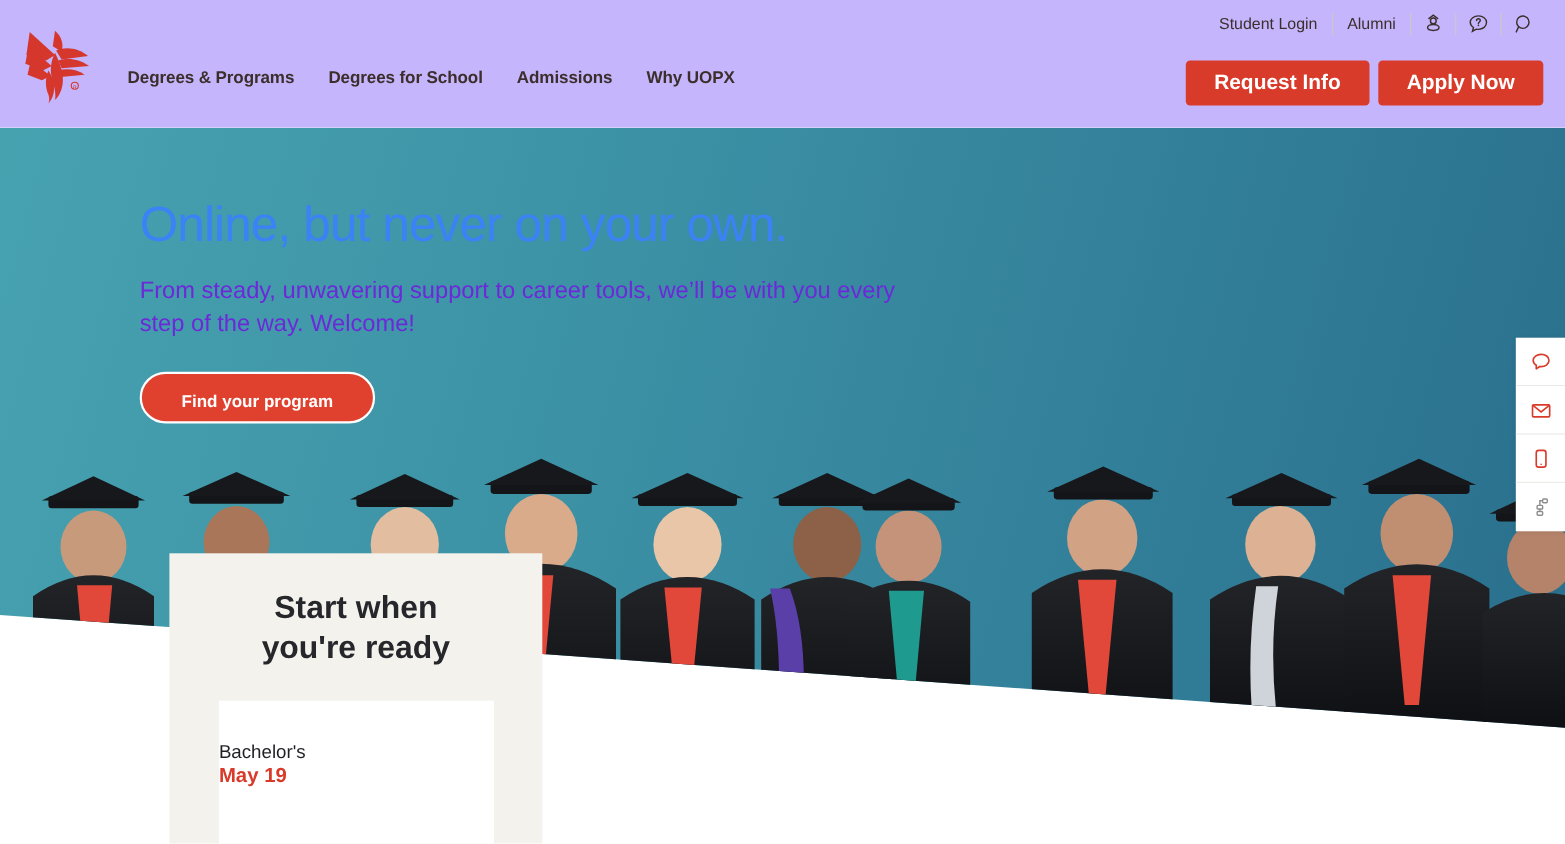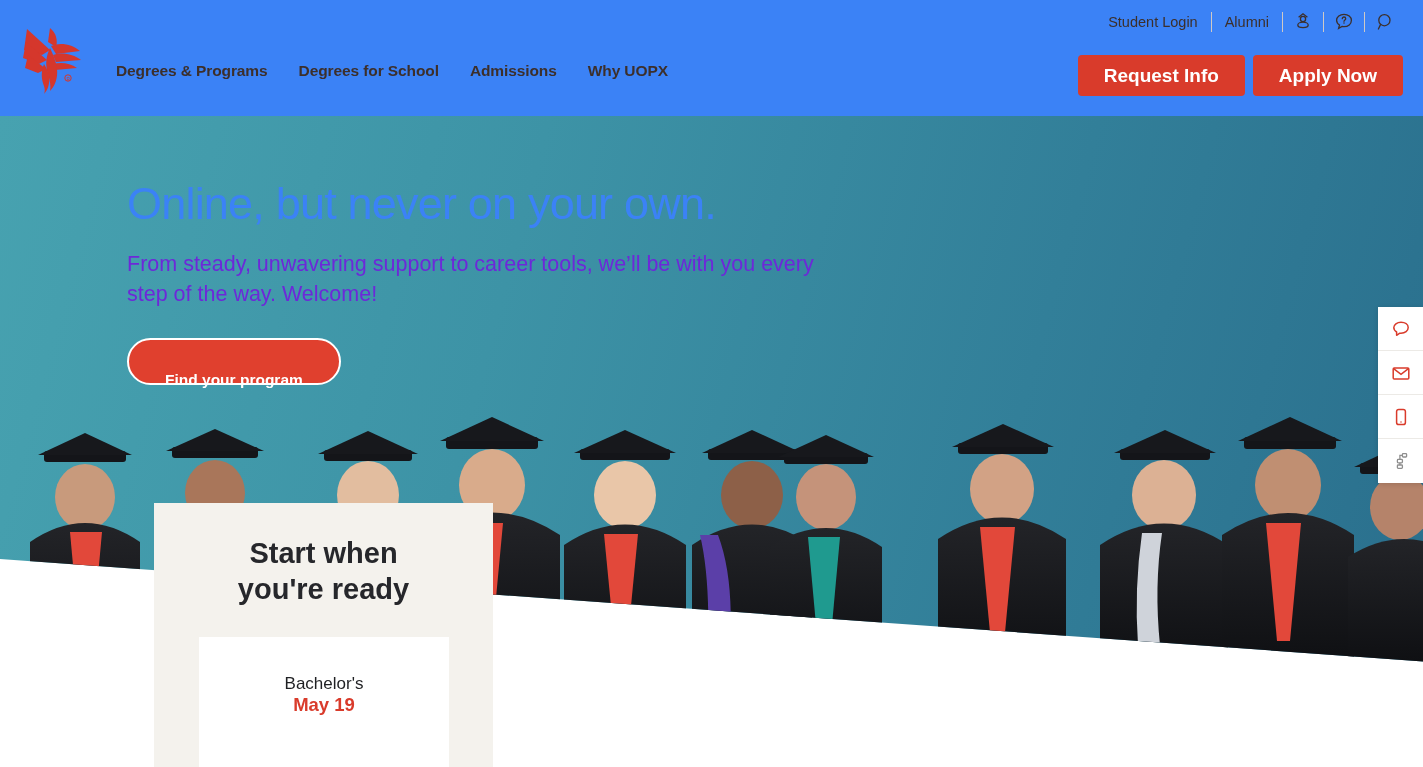--- a/index.html
+++ b/index.html
@@ -7,21 +7,21 @@
     width:1423px; height:767px;
     font-family:"Liberation Sans", sans-serif;
     background:#ffffff;
     overflow:hidden;
   }
   .page { position:relative; width:1423px; height:767px; background:#fff; }
 
   
   .header {
     position:absolute; left:0; top:0; width:1423px; height:116px;
-    background:#3b82f6; z-index:40;
+    background:#c4b5fd; z-index:40;
   }
   .util-bar {
     position:absolute; right:18px; top:8px;
     display:flex; align-items:center; height:28px;
   }
   .util-link {
     font-size:14.5px; color:#3c2f2b; padding:0 13px;
     line-height:28px; text-decoration:none; white-space:nowrap;
   }
   .util-sep { width:1px; height:20px; background:#cfc9c5; }
@@ -71,38 +71,38 @@
     font-size:45px; font-weight:normal; color:#3b82f6;
     letter-spacing:-0.8px; line-height:1.08;
   }
   .hero-sub {
     margin-top:20px; font-size:21.5px; color:#6d28d9;
     line-height:1.42; font-weight:400; max-width:710px;
   }
   .find-btn {
     margin-top:28px; display:inline-block;
     background:#e0402e; color:#fff; border:2px solid #ffffff;
-    border-radius:999px; height:47px; padding:18px 36px;
+    border-radius:999px; height:47px; padding:4px 36px;
     font-family:"Liberation Sans", sans-serif;
     font-size:15.5px; font-weight:bold; line-height:43px; cursor:pointer;
   }
 
   
   .start-card {
     position:absolute; left:154px; top:503px; width:339px; height:264px;
     background:#f4f2ed; z-index:20;
   }
   .start-card-title {
     margin-top:32px; text-align:center;
     font-size:29px; font-weight:bold; color:#26272b; line-height:1.25;
     white-space:pre-line;
   }
   .start-inner {
     position:absolute; left:45px; top:134px; width:250px; height:130px;
-    background:#ffffff; text-align:center;
+    background:#ffffff; text-align:left;
   }
   .start-level { margin-top:37px; font-size:17px; color:#1f2023; }
   .start-date { font-size:18.5px; font-weight:bold; color:#d93b2b; }
 
   
   .side-widget {
     position:absolute; right:0; top:307px; width:45px;
     background:#ffffff; z-index:50;
     box-shadow:0 1px 5px rgba(0,0,0,0.14);
   }

